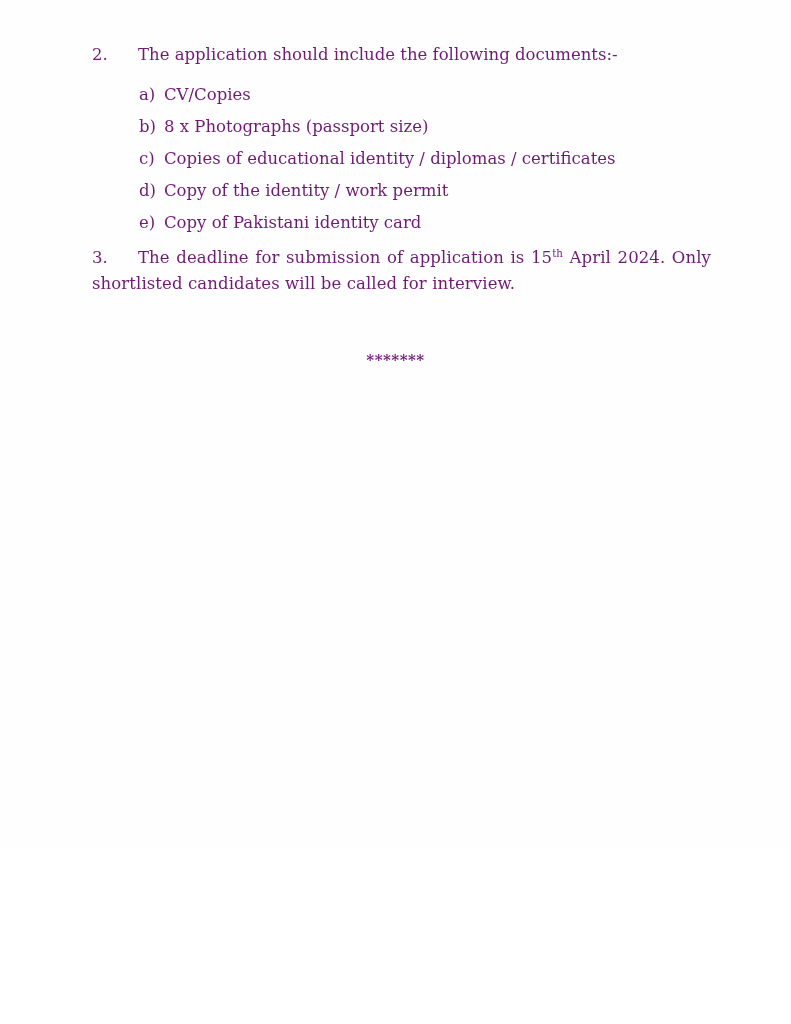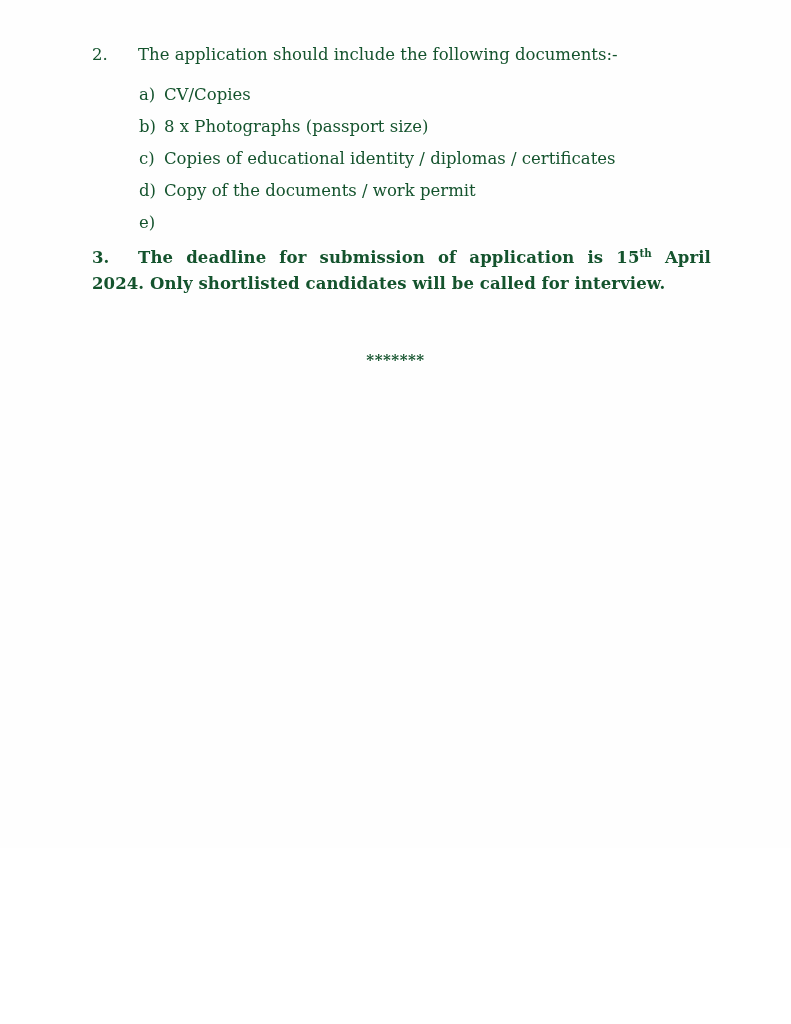--- a/index.html
+++ b/index.html
@@ -11,21 +11,21 @@
     width: 791px;
     height: 1024px;
     overflow: hidden;
   }
   .page {
     box-sizing: border-box;
     width: 791px;
     height: 848px;
     background: #fefefe;
     font-family: "DejaVu Serif", "Liberation Serif", serif;
-    color: #14532d;
+    color: #701a75;
     font-size: 16.5px;
     padding: 45px 80px 0 92px;
     -webkit-font-smoothing: antialiased;
   }
   .para {
     line-height: 20px;
   }
   .num {
     display: inline-block;
     width: 46px;
@@ -38,21 +38,21 @@
     display: flex;
     align-items: baseline;
     line-height: 20px;
     margin-bottom: 12px;
   }
   .doc-letter {
     width: 25px;
     flex: 0 0 25px;
   }
   .deadline {
-    font-weight: bold;
+    font-weight: normal;
     line-height: 26px;
     text-align: justify;
     letter-spacing: 0.1px;
   }
   .deadline sup {
     font-size: 62%;
     line-height: 0;
     vertical-align: super;
   }
   .stars {
@@ -81,24 +81,25 @@
     <div class="doc-row">
       <span class="doc-letter">b)</span>
       <span class="doc-text">8 x Photographs (passport size)</span>
     </div>
     <div class="doc-row">
       <span class="doc-letter">c)</span>
       <span class="doc-text">Copies of educational identity / diplomas / certificates</span>
     </div>
     <div class="doc-row">
       <span class="doc-letter">d)</span>
-      <span class="doc-text">Copy of the documents / work permit</span>
+      <span class="doc-text">Copy of the identity / work permit</span>
     </div>
     <div class="doc-row">
       <span class="doc-letter">e)</span>
+      <span class="doc-text">Copy of Pakistani identity card</span>
     </div>
   </div>
 
   <div class="para deadline">
     <span class="num">3.</span><span>The deadline for submission of application is 15</span><sup>th</sup><span> April 2024. Only shortlisted candidates will be called for interview.</span>
   </div>
 
   <div class="stars">*******</div>
 
 </div>

